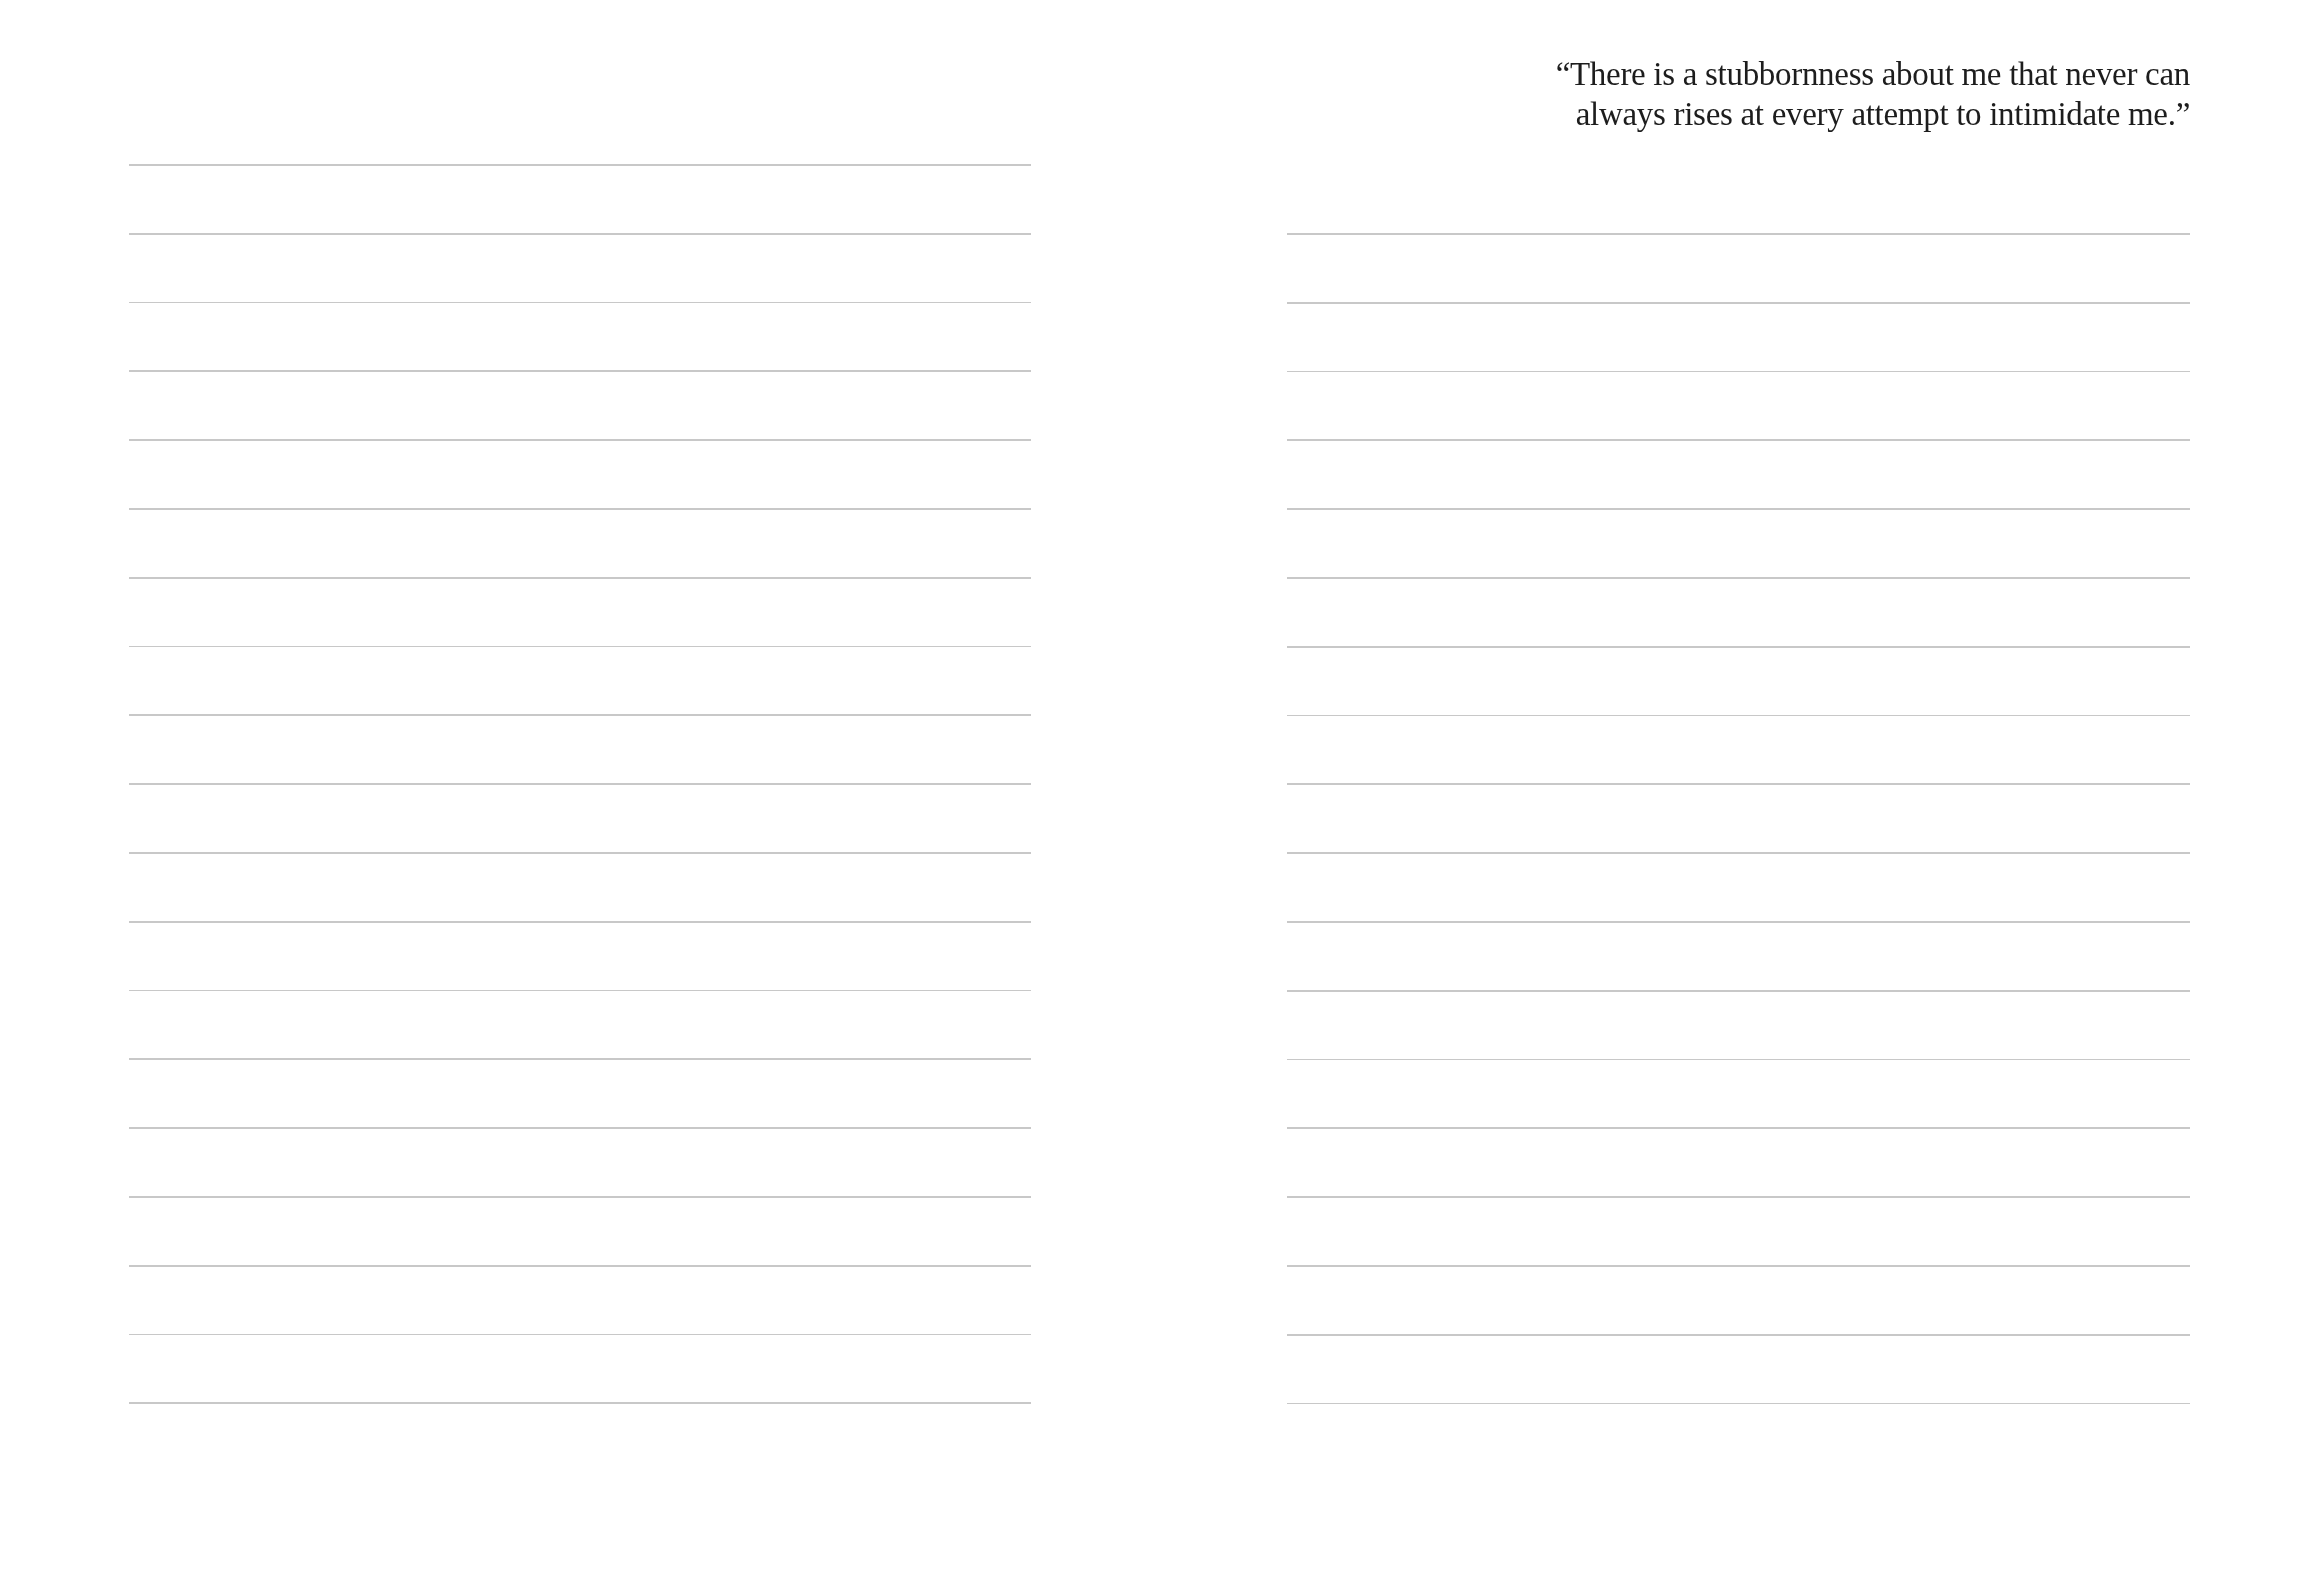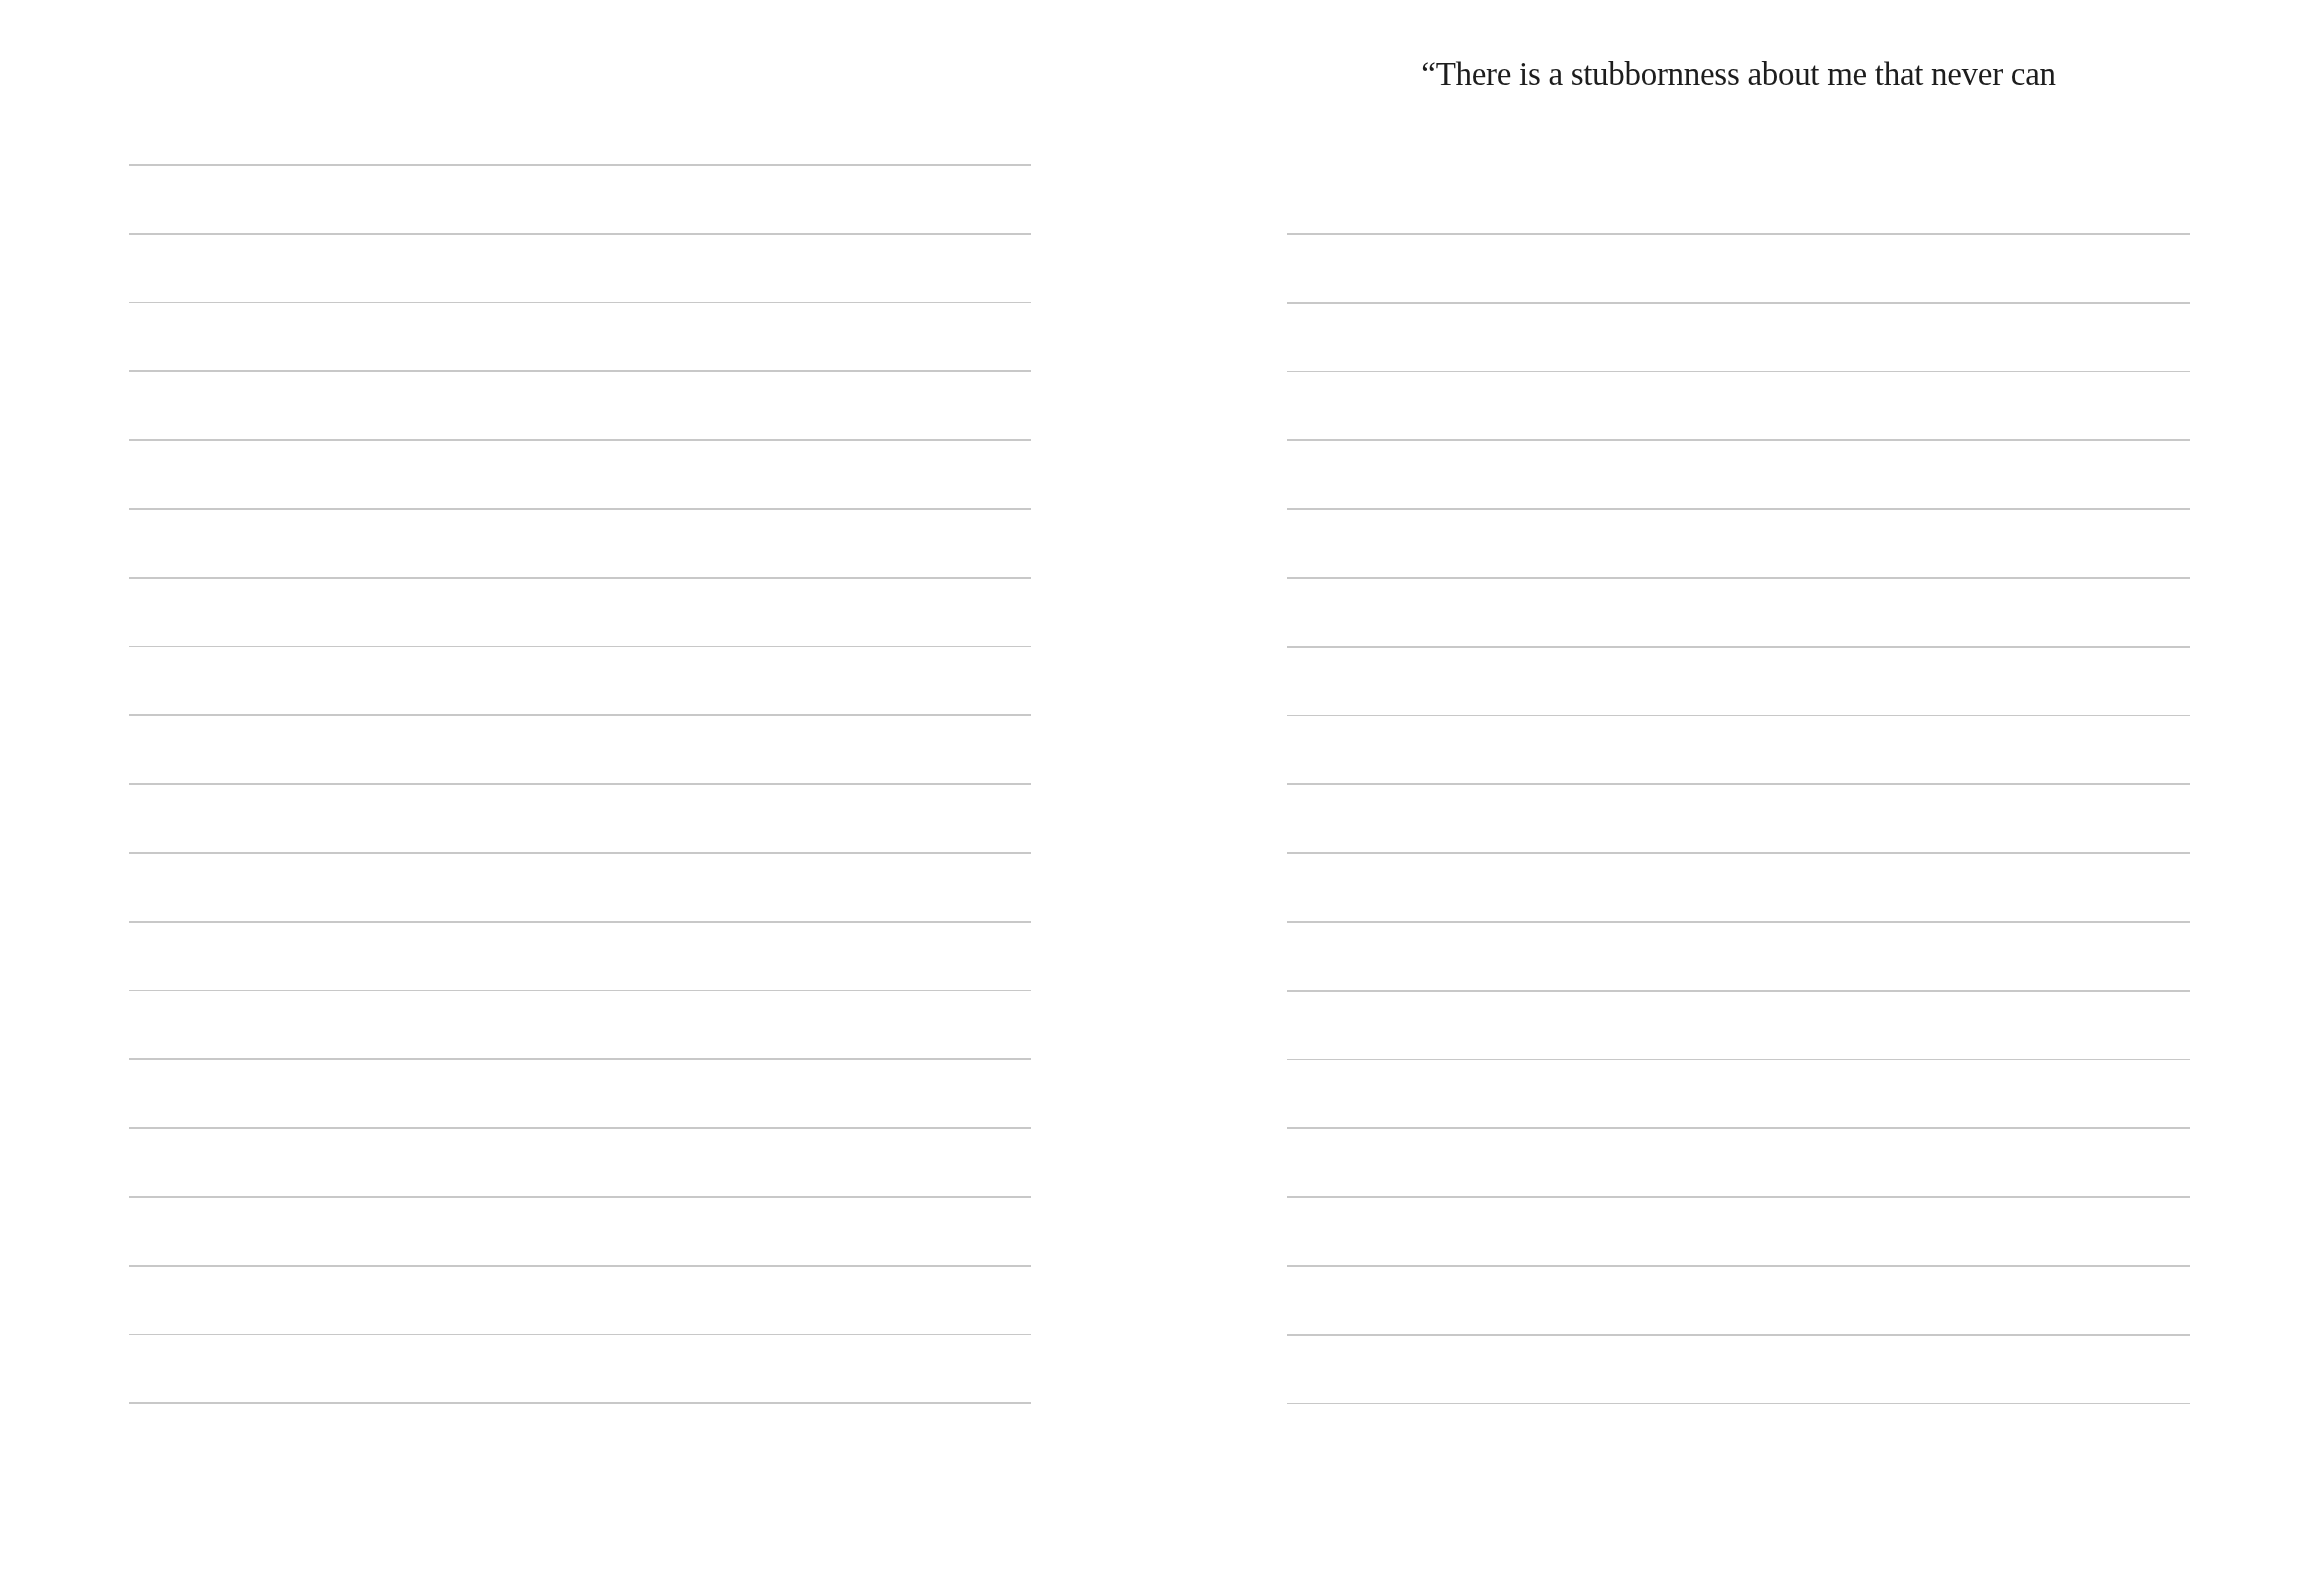--- a/index.html
+++ b/index.html
@@ -55,20 +55,21 @@
     width: 903px;
     margin: 0;
     text-align: center;
     color: var(--quote_text, #1d1d1d);
     font-size: 33px;
     line-height: 40px;
     letter-spacing: -0.3px;
   }
   .quote-line {
     white-space: nowrap;
+    text-align: right;
   }
 </style>
 </head>
 <body>
 
 <div class="spread">
 
   <section class="page page-left">
     <div class="rules rules-left">
         <div class="rule"></div>
@@ -89,20 +90,21 @@
         <div class="rule"></div>
         <div class="rule"></div>
         <div class="rule"></div>
         <div class="rule"></div>
       </div>
   </section>
 
   <section class="page page-right">
     <blockquote class="quote">
       <div class="quote-line">“There is a stubbornness about me that never can</div>
+      <div class="quote-line">always rises at every attempt to intimidate me.”</div>
     </blockquote>
 
     <div class="rules rules-right">
         <div class="rule"></div>
         <div class="rule"></div>
         <div class="rule"></div>
         <div class="rule"></div>
         <div class="rule"></div>
         <div class="rule"></div>
         <div class="rule"></div>

